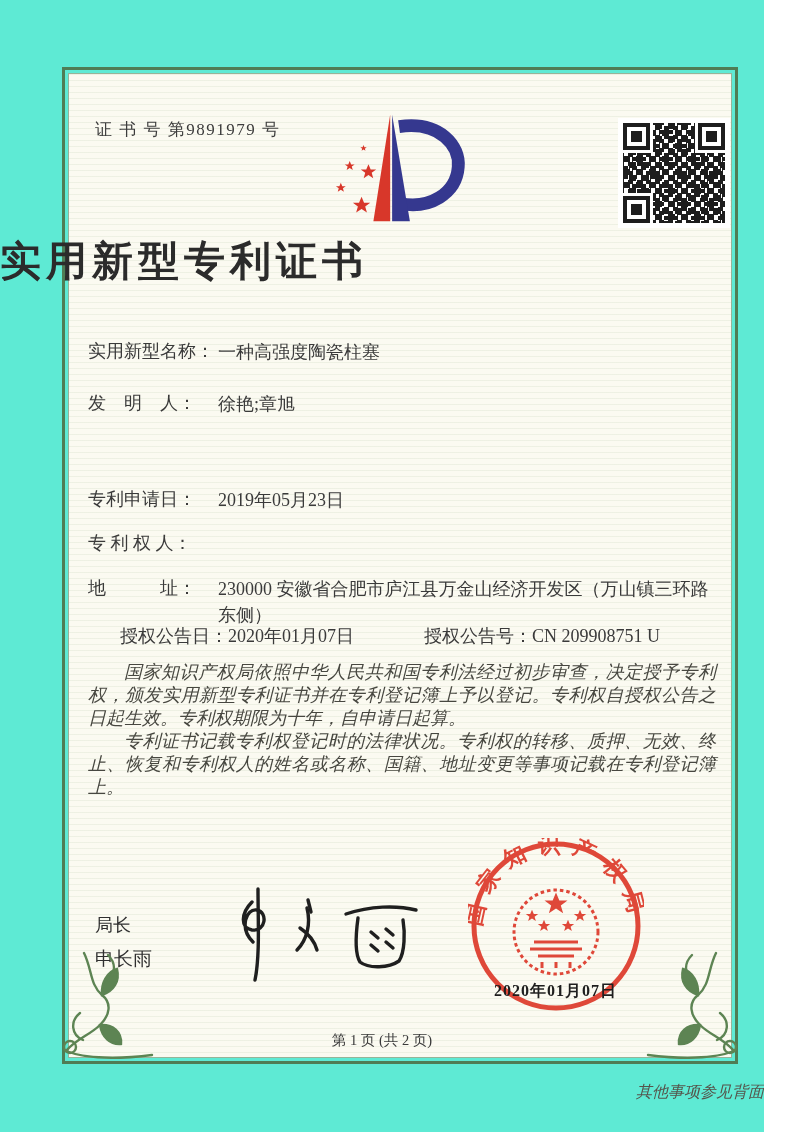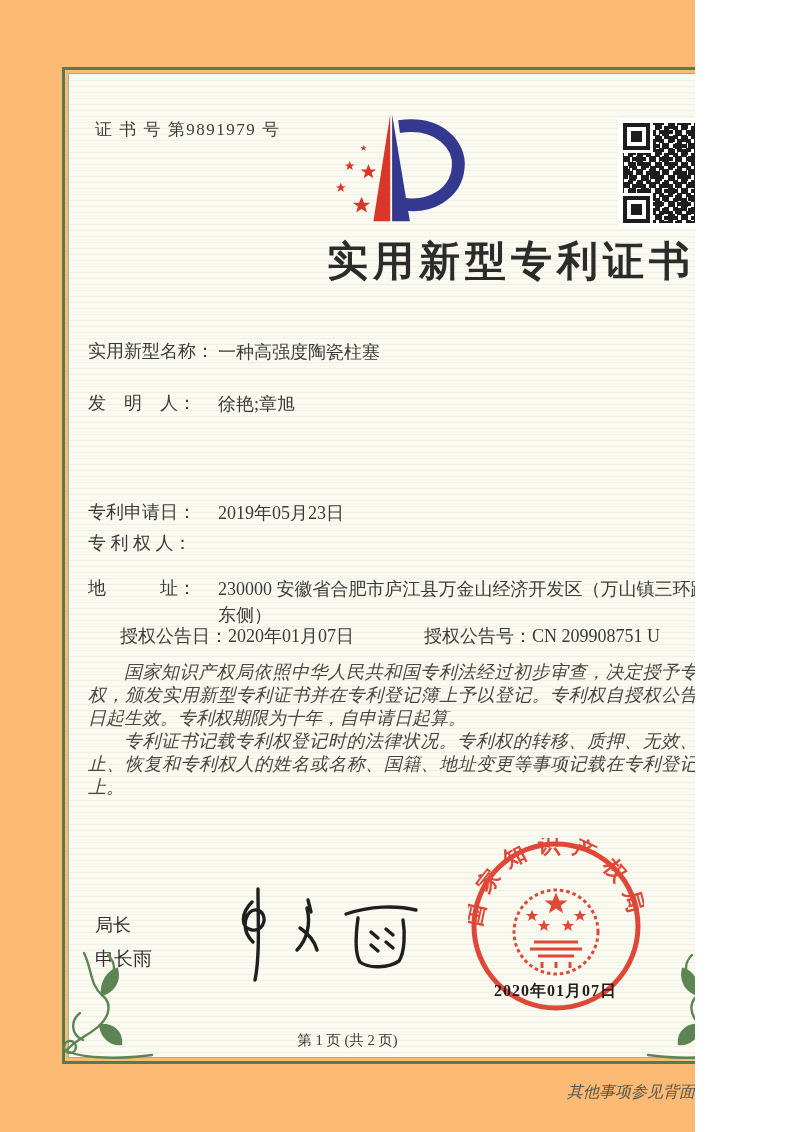--- a/index.html
+++ b/index.html
@@ -1,19 +1,19 @@
 <!DOCTYPE html>
 <html><head>
 <meta charset="utf-8">
 <style>
   * { margin:0; padding:0; box-sizing:border-box; }
   html,body { background:#ffffff; }
   .page {
-    position:relative; width:695px; height:1132px; overflow:hidden;
-    background:#fdba74;
+    position:relative; width:764px; height:1132px; overflow:hidden;
+    background:#5eead4;
     font-family:"Liberation Serif","DejaVu Serif",serif;
     color:#3a3a3a;
   }
   
   .frame {
     position:absolute; left:62px; top:67px; width:676px; height:997px;
     border:3px solid #4f7d55;
   }
   .frame-inner {
     position:absolute; inset:3px; border:1px solid #96b499;
@@ -39,21 +39,21 @@
     background-size:13px 13px, 9px 9px;
   }
   .finder {
     position:absolute; width:27px; height:27px; background:#fff;
     border:4px solid #1d1d1d; box-shadow:0 0 0 3px #fff;
   }
   .finder::after { content:""; position:absolute; inset:4px; background:#1d1d1d; }
   .finder.tl { left:0; top:0; } .finder.tr { right:0; top:0; } .finder.bl { left:0; bottom:0; }
   
   .title {
-    position:absolute; left:0; right:0; top:234px; text-align:right;
+    position:absolute; left:0; right:0; top:234px; text-align:left;
     font-size:41px; font-weight:bold; letter-spacing:5px; color:#2b2b2b;
   }
   
   .row {
     position:absolute; left:88px; width:628px; display:flex;
     font-size:18px; color:#3a3a3a;
   }
   .lab { flex:0 0 130px; white-space:nowrap; }
   .val { flex:1; line-height:1.45; }
   .grant-a { flex:0 0 304px; white-space:nowrap;margin-left:32px; }
@@ -117,21 +117,21 @@
   <div class="title">实用新型专利证书</div>
 
   <div class="row" style="top:339px">
     <span class="lab">实用新型名称：</span>
     <span class="val">一种高强度陶瓷柱塞</span>
   </div>
   <div class="row" style="top:391px">
     <span class="lab">发　明　人：</span>
     <span class="val">徐艳;章旭</span>
   </div>
-  <div class="row" style="top:500px">
+  <div class="row" style="top:487px">
     <span class="lab">专利申请日：</span>
     <span class="val">2019年05月23日</span>
   </div>
   <div class="row" style="top:531px">
     <span class="lab">专 利 权 人：</span>
   </div>
   <div class="row" style="top:576px">
     <span class="lab">地　　　址：</span>
     <span class="val">230000 安徽省合肥市庐江县万金山经济开发区（万山镇三环路东侧）</span>
   </div>

